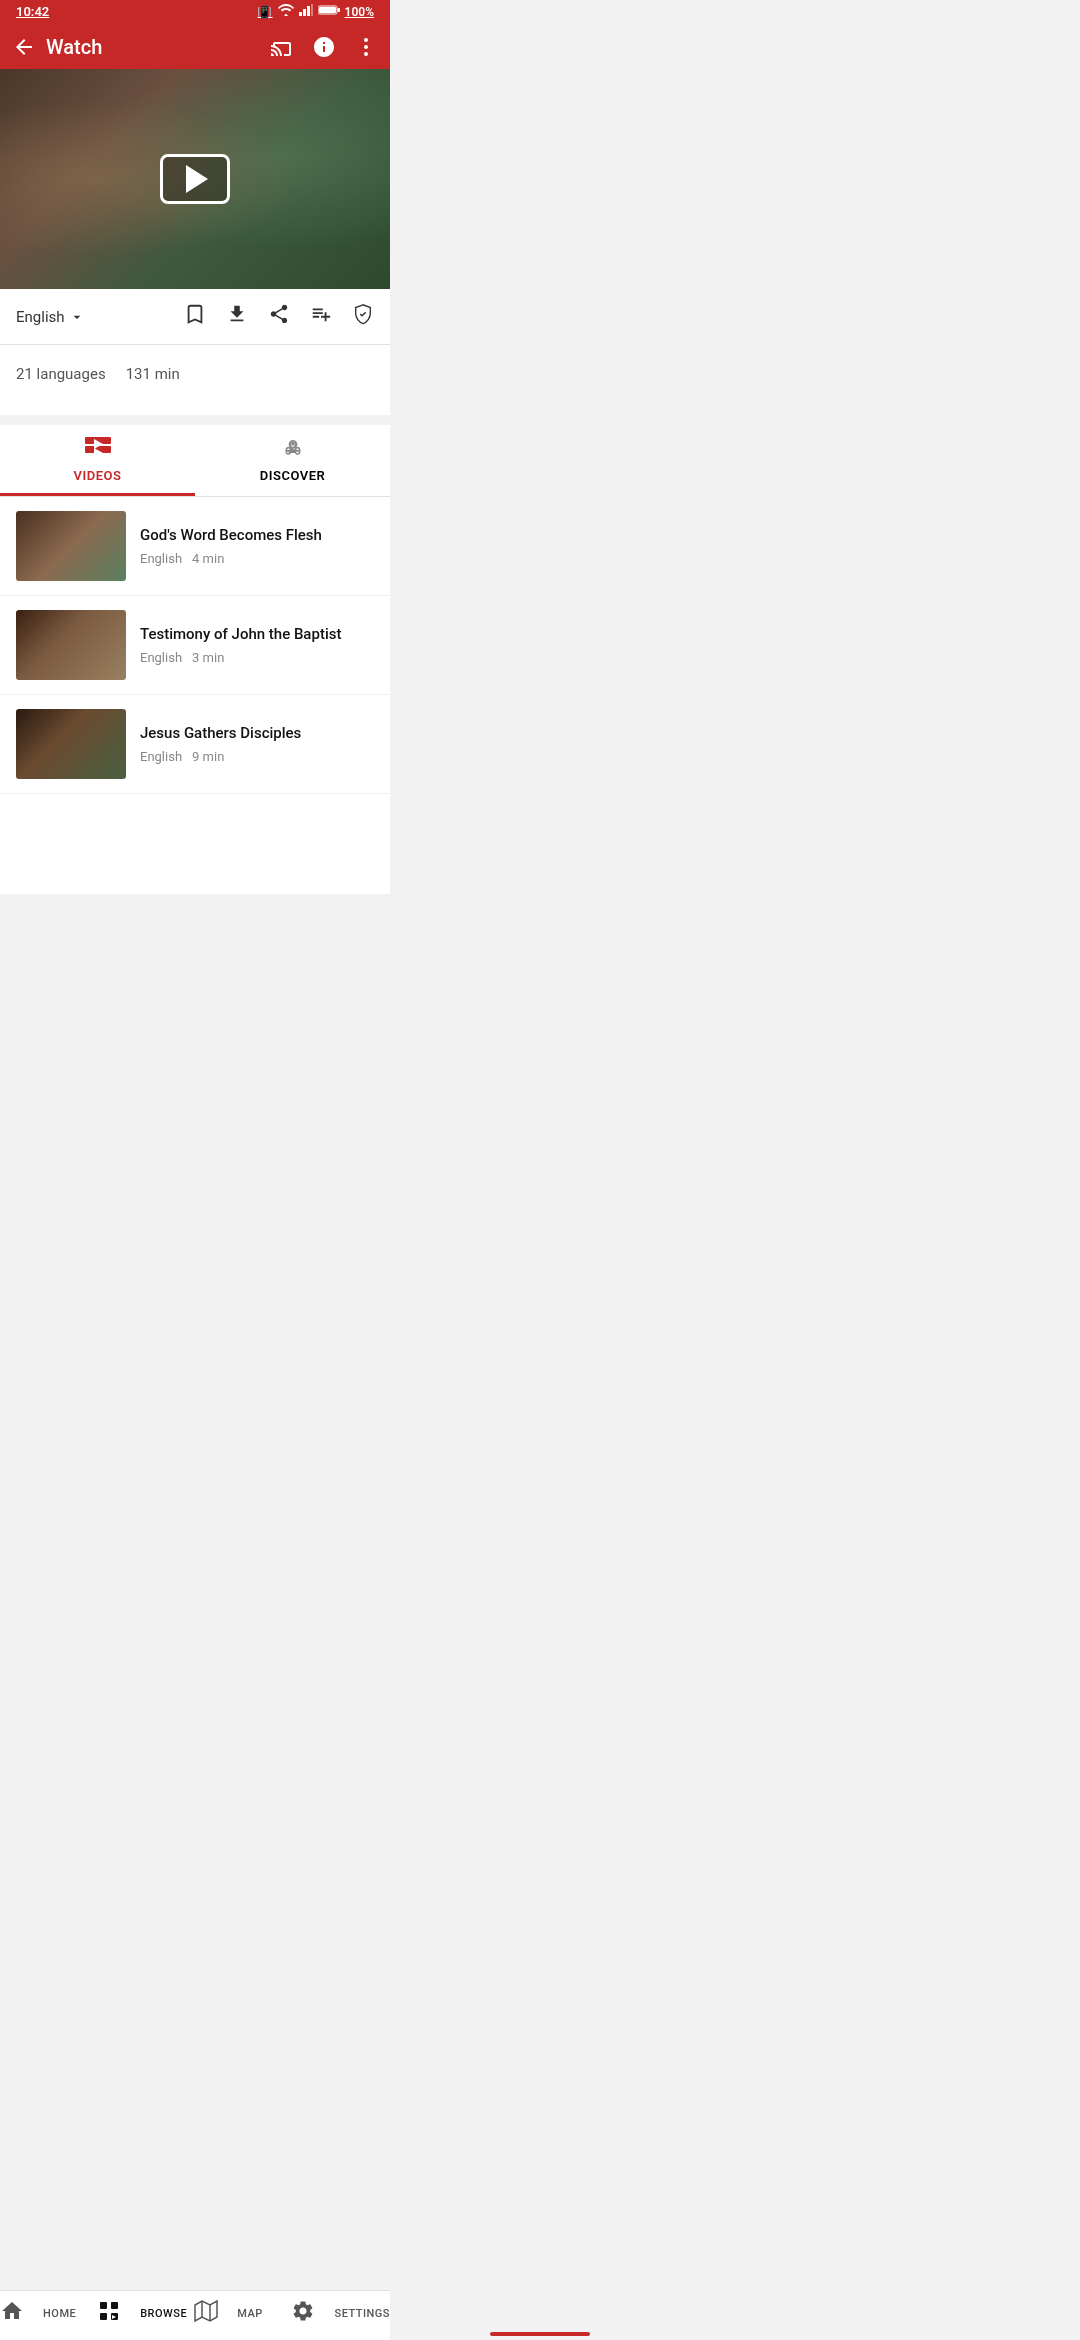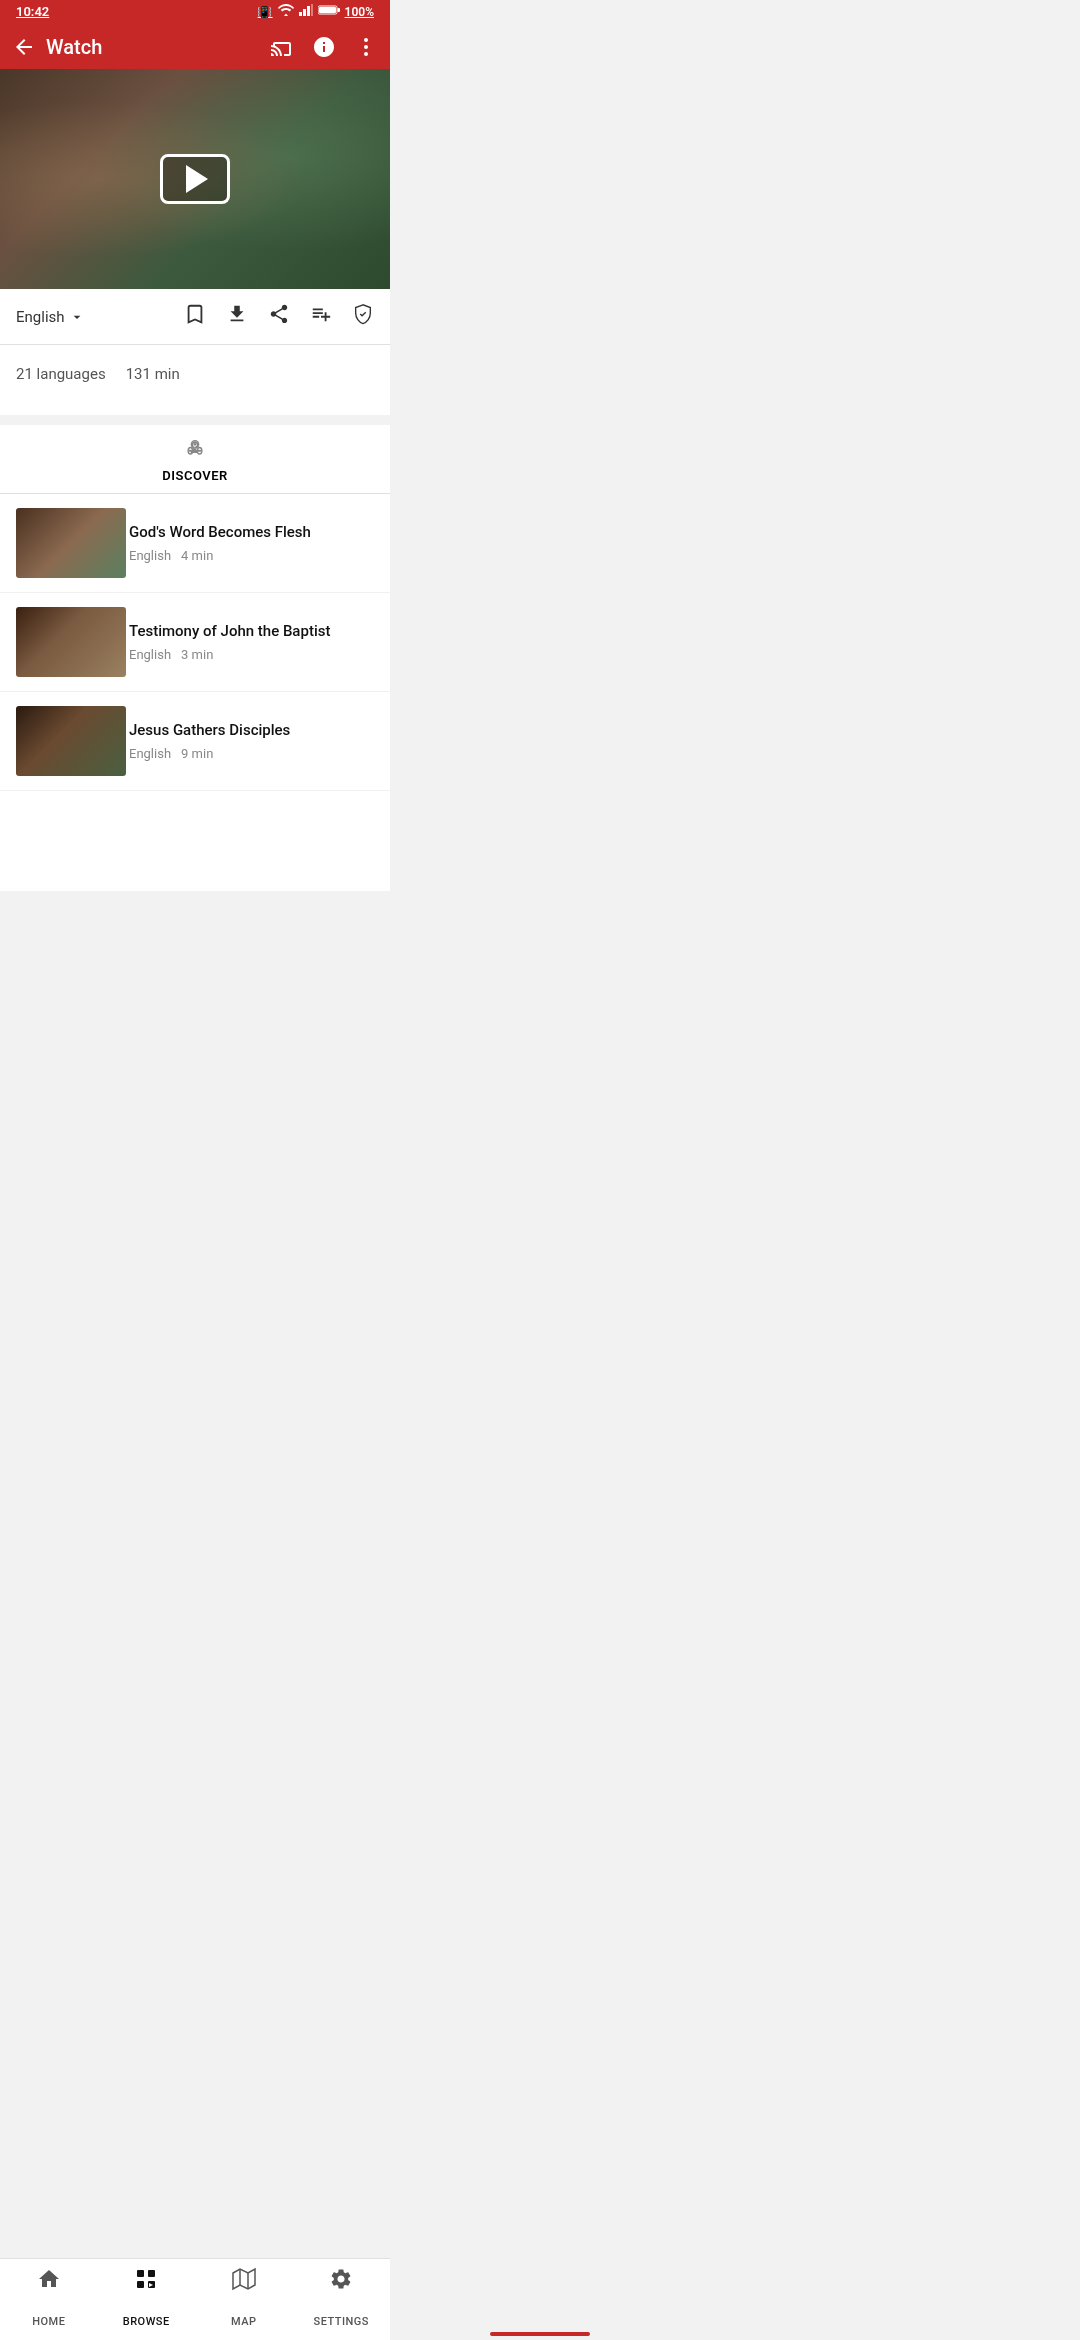--- a/index.html
+++ b/index.html
@@ -185,21 +185,21 @@
 
     
     .video-list {
       background: white;
       padding: 0 0 100px;
     }
     .video-item {
       display: flex;
       align-items: center;
       padding: 14px 16px;
-      gap: 3px;
+      gap: 14px;
       border-bottom: 1px solid #f0f0f0;
       cursor: pointer;
     }
     .video-thumb {
       width: 110px;
       height: 70px;
       border-radius: 3px;
       flex-shrink: 0;
       overflow: hidden;
     }
@@ -234,21 +234,21 @@
       left: 0;
       width: 390px;
       background: white;
       border-top: 1px solid #e0e0e0;
       display: flex;
       padding: 8px 0 12px;
     }
     .nav-item {
       flex: 1;
       display: flex;
-      flex-direction: column;
+      flex-direction: row;
       align-items: center;
       gap: 19px;
       cursor: pointer;
     }
     .nav-icon { font-size: 22px; color: #555; }
     .nav-item.active .nav-icon { color: #111; }
     .nav-label {
       font-size: 11px;
       color: #555;
       font-weight: 500;
@@ -373,20 +373,31 @@
 </div>
 
 <div class="content-area">
   <div class="video-meta">
     <span>21 languages</span>
     <span>131 min</span>
   </div>
 </div>
 
 <div class="tabs-row">
+  <div class="tab active">
+    <div class="tab-icon">
+      <svg width="26" height="22" viewBox="0 0 26 22" fill="#c62828">
+        <rect x="0" y="0" width="26" height="7" rx="1"></rect>
+        <rect x="0" y="9" width="26" height="7" rx="1"></rect>
+        <polygon points="9,2 9,12 18,7" fill="white"></polygon>
+        <polygon points="9,11 9,21 18,16" fill="white"></polygon>
+      </svg>
+    </div>
+    <span class="tab-label">VIDEOS</span>
+  </div>
   <div class="tab inactive">
     <div class="tab-icon">
       <svg width="24" height="22" viewBox="0 0 24 24" fill="#888">
         <path d="M7 17.5l4-8 4 8H7zm5-13C9.79 4.5 8 6.29 8 8.5s1.79 4 4 4 4-1.79 4-4-1.79-4-4-4zm0 6c-1.1 0-2-.9-2-2s.9-2 2-2 2 .9 2 2-.9 2-2 2z"></path>
         <rect x="5" y="14" width="14" height="2" rx="1"></rect>
         <ellipse cx="7" cy="15" rx="2.5" ry="3.5" fill="none" stroke="#888" stroke-width="1.5"></ellipse>
         <ellipse cx="17" cy="15" rx="2.5" ry="3.5" fill="none" stroke="#888" stroke-width="1.5"></ellipse>
         <circle cx="12" cy="8" r="4" fill="none" stroke="#888" stroke-width="1.5"></circle>
         <circle cx="12" cy="8" r="1.5"></circle>
       </svg>

